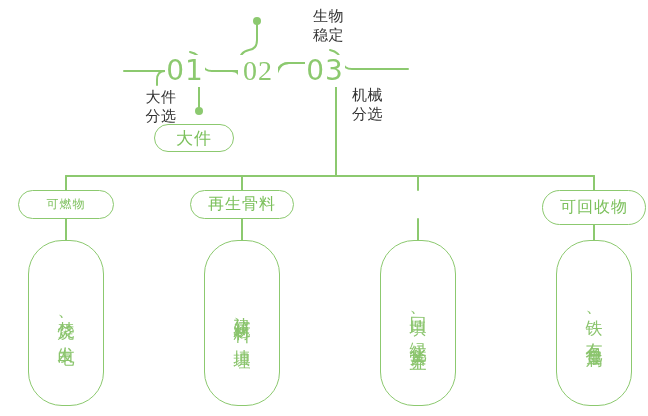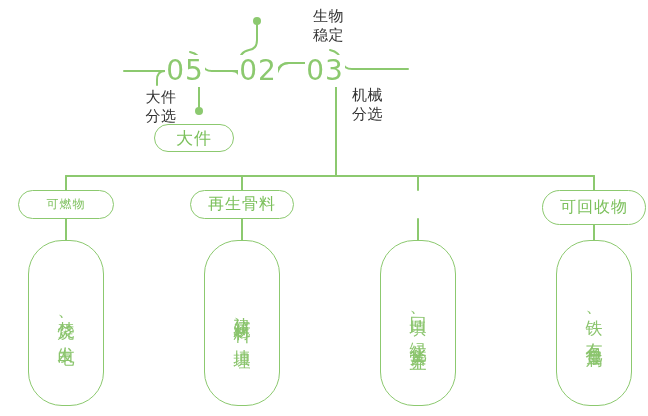--- a/index.html
+++ b/index.html
@@ -121,31 +121,31 @@
 
       <path d="M66 219 V240"></path>
       <path d="M242 219 V240"></path>
       <path d="M418 219 V240"></path>
       <path d="M594 219 V240"></path>
     </g>
   </svg>
 
 
   <div class="node stage-num" style="left:165px; top:55px; width:40px; height:32px;">
-    <span>05</span>
+    <span>01</span>
   </div>
   <div class="node caption" style="left:133px; top:88px; width:56px; text-align:center;">
     <div>大件</div>
     <div>分选</div>
   </div>
   <div class="node pill" style="left:154px; top:124px; width:80px; height:28px; font-size:17px;">
     <span>大件</span>
   </div>
 
-  <div class="node stage-num" style="left:238px; top:55px; width:40px; height:32px;">
+  <div class="node stage-num" style="left:238px; top:55px; width:40px; height:32px;font-family:Liberation Serif, serif;">
     <span>02</span>
   </div>
   <div class="node caption" style="left:265px; top:7px; width:58px;margin-left:48px;">
     <div>生物</div>
     <div>稳定</div>
   </div>
 
   <div class="node stage-num" style="left:305px; top:55px; width:40px; height:32px;">
     <span>03</span>
   </div>

